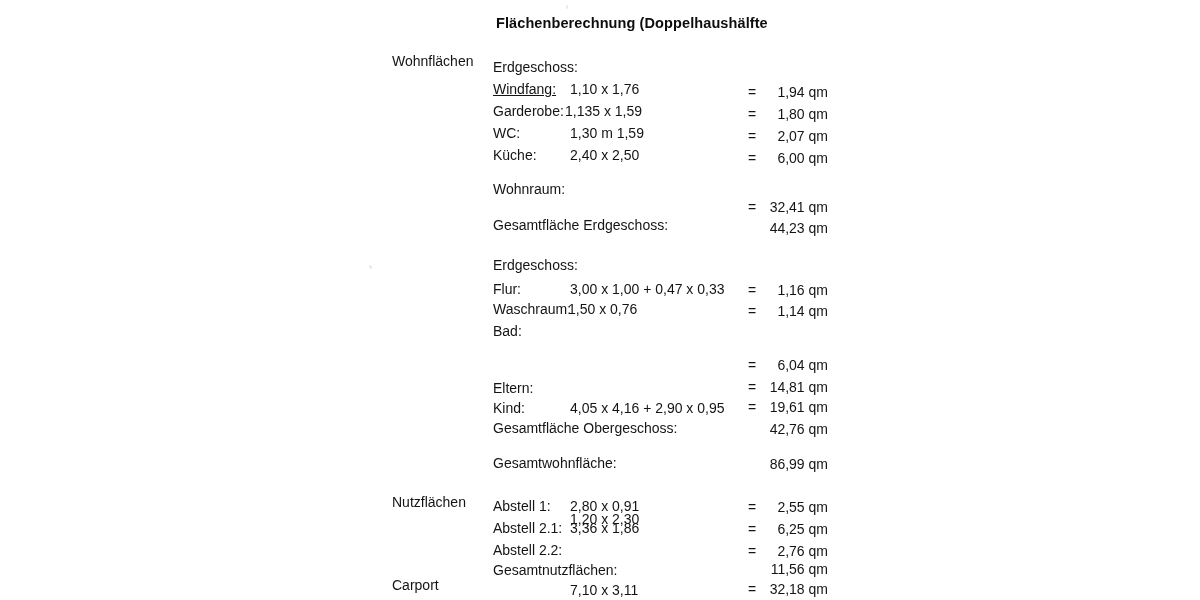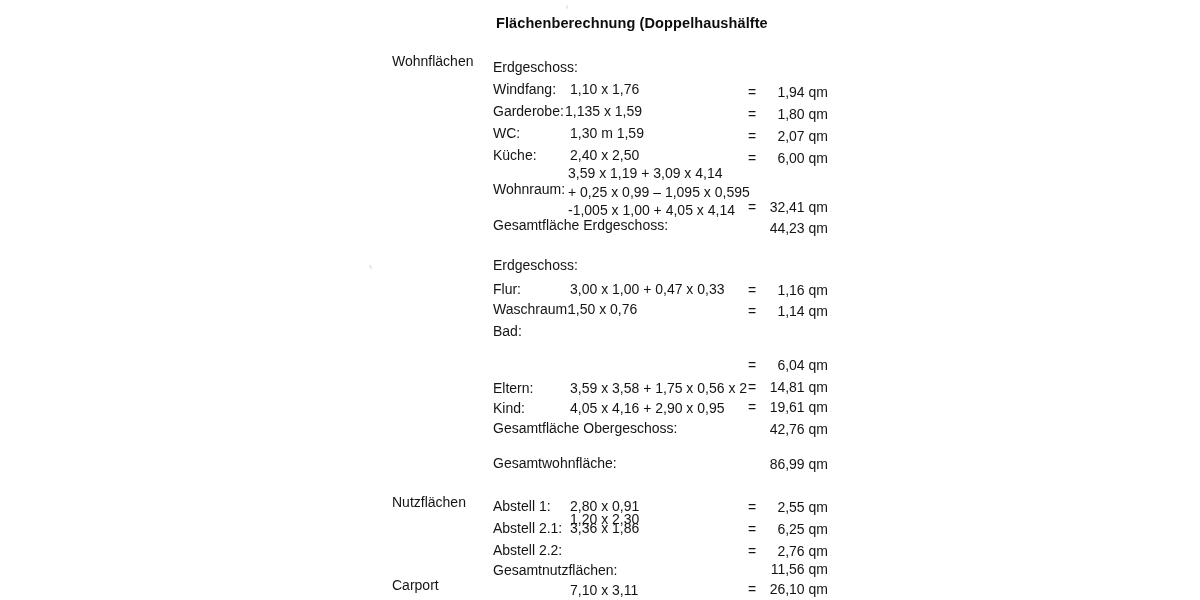--- a/index.html
+++ b/index.html
@@ -121,21 +121,21 @@
 <body>
 
 <div class="sheet">
 
   <div class="doc-title">Flächenberechnung (Doppelhaushälfte</div>
 
   <div class="t cat" style="top:52px;">Wohnflächen</div>
 
   <div class="t subhead" style="top:58px;">Erdgeschoss:</div>
 
-  <div class="t lbl" style="top:80px;">Windfang:</div>
+  <div class="t lbl" style="top:80px;text-decoration:underline;">Windfang:</div>
   <div class="t frm" style="top:80px;">1,10 x 1,76</div>
   <div class="res" style="top:84px;">
     <span class="eq">=</span>
     <span class="val">1,94 qm</span>
   </div>
 
   <div class="t lbl" style="top:102px;">Garderobe:</div>
   <div class="t frm tight" style="top:102px;">1,135 x 1,59</div>
   <div class="res" style="top:106px;">
     <span class="eq">=</span>
@@ -150,23 +150,20 @@
   </div>
 
   <div class="t lbl" style="top:146px;">Küche:</div>
   <div class="t frm" style="top:146px;">2,40 x 2,50</div>
   <div class="res" style="top:150px;">
     <span class="eq">=</span>
     <span class="val">6,00 qm</span>
   </div>
 
   <div class="t lbl" style="top:180px;">Wohnraum:</div>
-  <div class="frm-block snug" style="left:568px; top:164px;">3,59 x 1,19 + 3,09 x 4,14
-+ 0,25 x 0,99 – 1,095 x 0,595
--1,005 x 1,00 + 4,05 x 4,14</div>
   <div class="res" style="top:199px;">
     <span class="eq">=</span>
     <span class="val">32,41 qm</span>
   </div>
 
   <div class="t total-lbl" style="top:216px;">Gesamtfläche Erdgeschoss:</div>
   <div class="res no-eq" style="top:220px;">
     
     <span class="val">44,23 qm</span>
   </div>
@@ -187,21 +184,20 @@
     <span class="val">1,14 qm</span>
   </div>
 
   <div class="t lbl" style="top:322px;">Bad:</div>
   <div class="res" style="top:357px;">
     <span class="eq">=</span>
     <span class="val">6,04 qm</span>
   </div>
 
   <div class="t lbl" style="top:379px;text-align:right;">Eltern:</div>
-  <div class="t frm" style="top:379px;">3,59 x 3,58 + 1,75 x 0,56 x 2</div>
   <div class="res" style="top:379px;">
     <span class="eq">=</span>
     <span class="val">14,81 qm</span>
   </div>
 
   <div class="t lbl" style="top:399px;">Kind:</div>
   <div class="t frm" style="top:399px;">4,05 x 4,16 + 2,90 x 0,95</div>
   <div class="res" style="top:399px;">
     <span class="eq">=</span>
     <span class="val">19,61 qm</span>
@@ -245,20 +241,20 @@
   <div class="t total-lbl" style="top:561px;">Gesamtnutzflächen:</div>
   <div class="res no-eq" style="top:561px;">
     
     <span class="val">11,56 qm</span>
   </div>
 
   <div class="t cat" style="top:576px;">Carport</div>
   <div class="t frm" style="top:581px;">7,10 x 3,11</div>
   <div class="res" style="top:581px;">
     <span class="eq">=</span>
-    <span class="val">26,10 qm</span>
+    <span class="val">32,18 qm</span>
   </div>
 
   <div class="speck" style="left:369px; top:265px; width:2px; height:2px;"></div>
   <div class="speck" style="left:370px; top:266px; width:2px; height:3px;"></div>
   <div class="speck" style="left:566px; top:5px; width:2px; height:4px; opacity:.5;"></div>
 
 </div>
 
 </body></html>

